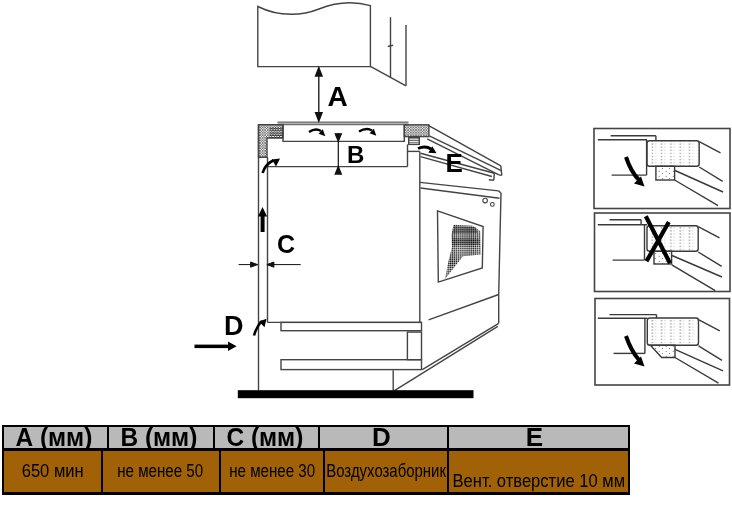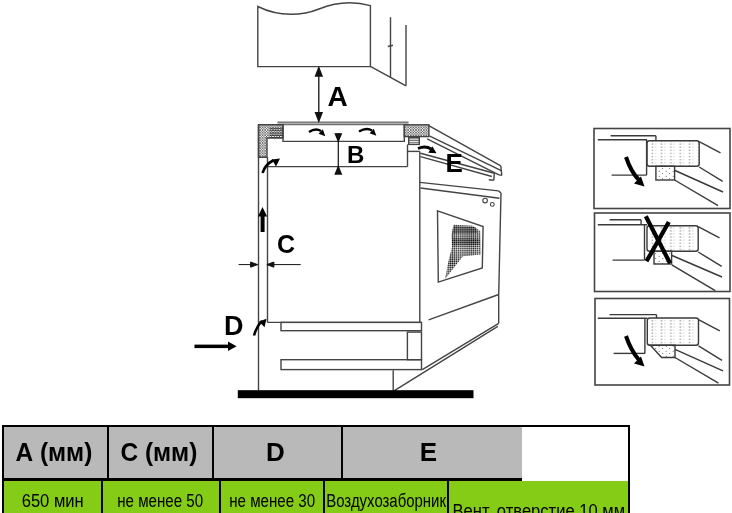--- a/index.html
+++ b/index.html
@@ -2,22 +2,22 @@
 <html><head>
 <meta charset="utf-8">
 <style>
   html,body{margin:0;padding:0;background:#fff;}
   #stage{position:relative;width:732px;height:513px;background:#fff;overflow:hidden;
          font-family:"Liberation Sans", sans-serif;}
   svg{position:absolute;top:0;left:0;}
   .tbl{position:absolute;left:2px;top:425px;width:628px;box-sizing:border-box;
        border:2px solid #000;border-top-width:2px;border-bottom:3px solid #000;}
   .row{display:flex;}
-  .hdr .cell{background:#b9b9b9;font-weight:bold;font-size:26px;height:54px;}
-  .dat .cell{background:#84cc16;font-size:18px;height:41px;}
+  .hdr .cell{background:#b9b9b9;font-weight:bold;font-size:26px;height:24px;}
+  .dat .cell{background:#a16207;font-size:18px;height:41px;}
   .cell span{display:inline-block;white-space:nowrap;}
   .hdr .cell span{position:relative;left:-2px;}
   .cell{display:flex;align-items:center;justify-content:center;color:#000;
         border-right:2px solid #000;box-sizing:border-box;}
   .cell:last-child{border-right:none;}
   .hdr .cell{border-bottom:3px solid #000;}
 </style>
 </head>
 <body>
 <div id="stage">
@@ -215,20 +215,23 @@
 </g>
 <path d="M626,336 C629,345 633,353 639,360" stroke="#000" stroke-width="4" fill="none"></path>
 <polygon points="644.5,366.5 634,363.5 641,356.5" fill="#000"></polygon>
 </svg>
 
 <div class="tbl">
   <div class="row hdr">
     <div class="cell" style="width:105px;">
           <span style="transform:scaleX(.94)">А (мм)</span>
         </div>
+    <div class="cell" style="width:106px;">
+          <span style="transform:scaleX(.94)">В (мм)</span>
+        </div>
     <div class="cell" style="width:105px;">
           <span style="transform:scaleX(.94)">С (мм)</span>
         </div>
     <div class="cell" style="width:129px;">
           <span>D</span>
         </div>
     <div class="cell" style="width:179px;">
           <span style="left:-4px">E</span>
         </div>
   </div>

